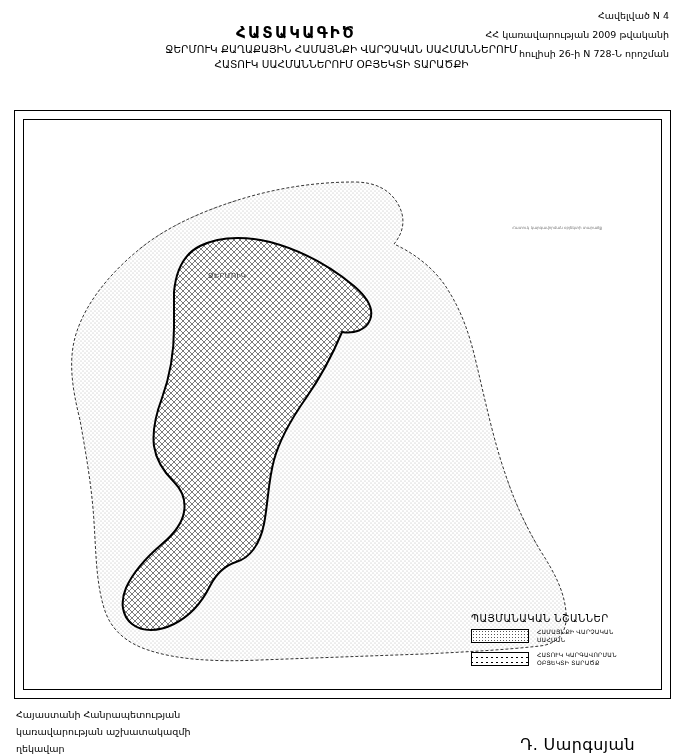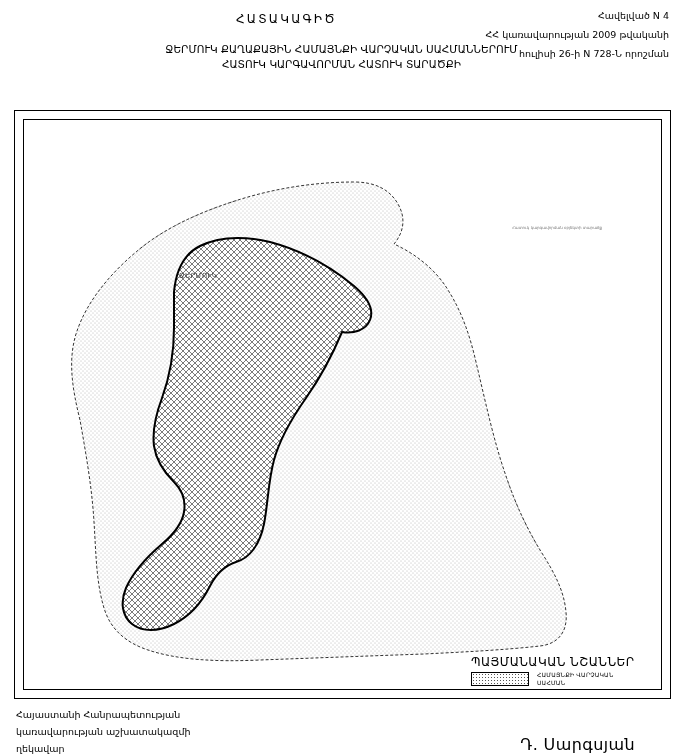--- a/index.html
+++ b/index.html
@@ -27,24 +27,24 @@
     right: 14px;
     top: 6px;
     text-align: right;
     font-size: 9.5px;
     line-height: 19px;
     white-space: pre;
   }
   .doc-kind {
     position: absolute;
     left: 236px;
-    top: 12px;
-    font-size: 12px;
+    top: 24px;
+    font-size: 15px;
     letter-spacing: 2.2px;
-    font-weight: normal;
+    font-weight: bold;
   }
   .title-block {
     position: absolute;
     left: 0;
     right: 0;
     top: 42px;
     text-align: center;
     font-size: 10.5px;
     line-height: 15px;
   }
@@ -75,25 +75,24 @@
   
   .legend {
     position: absolute;
     left: 447px;
     top: 495px;
     width: 180px;
     font-size: 6px;
     line-height: 8px;
   }
   .legend-title {
-    font-size: 12px;
+    font-size: 10px;
     letter-spacing: .4px;
     margin-bottom: 5px;
     white-space: nowrap;
-    margin-top: 43px;
   }
   .legend-row {
     display: flex;
     align-items: center;
     margin-bottom: 7px;
   }
   .legend-swatch {
     width: 56px;
     height: 12px;
     border: 1px solid #000;
@@ -126,20 +125,21 @@
     color: #7a7a7a;
     text-align: center;
   }
   .map-label-center {
     position: absolute;
     left: 155px;
     top: 152px;
     font-size: 7px;
     color: #3a3a3a;
     letter-spacing: .5px;
+    padding-left: 29px;
   }
 
   
   .footer-left {
     position: absolute;
     left: 16px;
     top: 706px;
     font-size: 9.5px;
     line-height: 17px;
     white-space: pre-line;
@@ -158,21 +158,21 @@
 <div class="page">
 
   <div class="header-right">Հավելված N 4
 ՀՀ կառավարության 2009 թվականի
 հուլիսի 26-ի N 728-Ն որոշման</div>
 
   <div class="doc-kind">ՀԱՏԱԿԱԳԻԾ</div>
 
   <div class="title-block">
     <div>ՋԵՐՄՈՒԿ ՔԱՂԱՔԱՅԻՆ ՀԱՄԱՅՆՔԻ ՎԱՐՉԱԿԱՆ ՍԱՀՄԱՆՆԵՐՈՒՄ</div>
-    <div>ՀԱՏՈՒԿ ԿԱՐԳԱՎՈՐՄԱՆ ՀԱՏՈՒԿ ՏԱՐԱԾՔԻ</div>
+    <div>ՀԱՏՈՒԿ ՍԱՀՄԱՆՆԵՐՈՒՄ ՕԲՅԵԿՏԻ ՏԱՐԱԾՔԻ</div>
   </div>
 
   <div class="map-frame">
     <div class="map-inner">
 
       <svg class="map-svg" width="637" height="569" viewBox="0 0 637 569" xmlns="http://www.w3.org/2000/svg">
         <defs>
           <pattern id="dotFill" width="4" height="4" patternUnits="userSpaceOnUse">
             <rect width="4" height="4" fill="#ffffff"></rect>
             <circle cx="1" cy="1" r="0.45" fill="#777"></circle>

